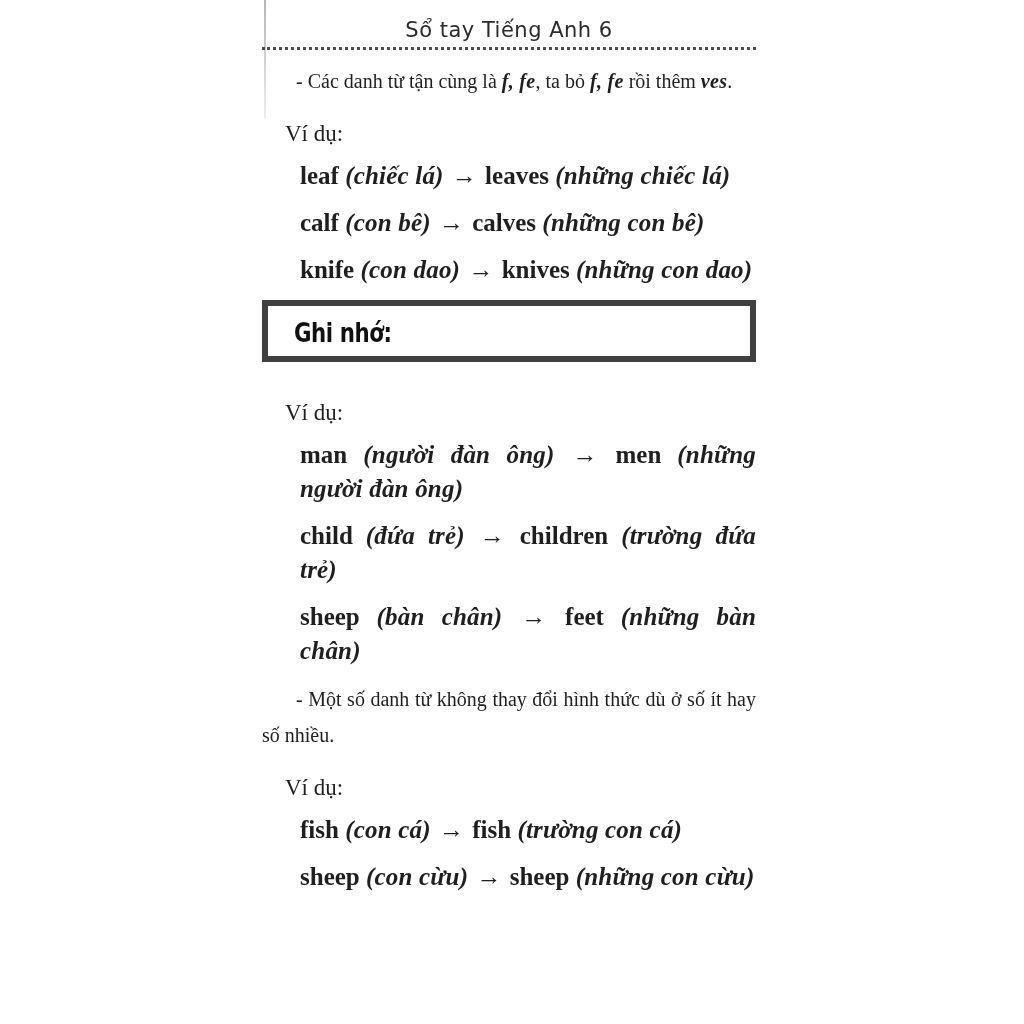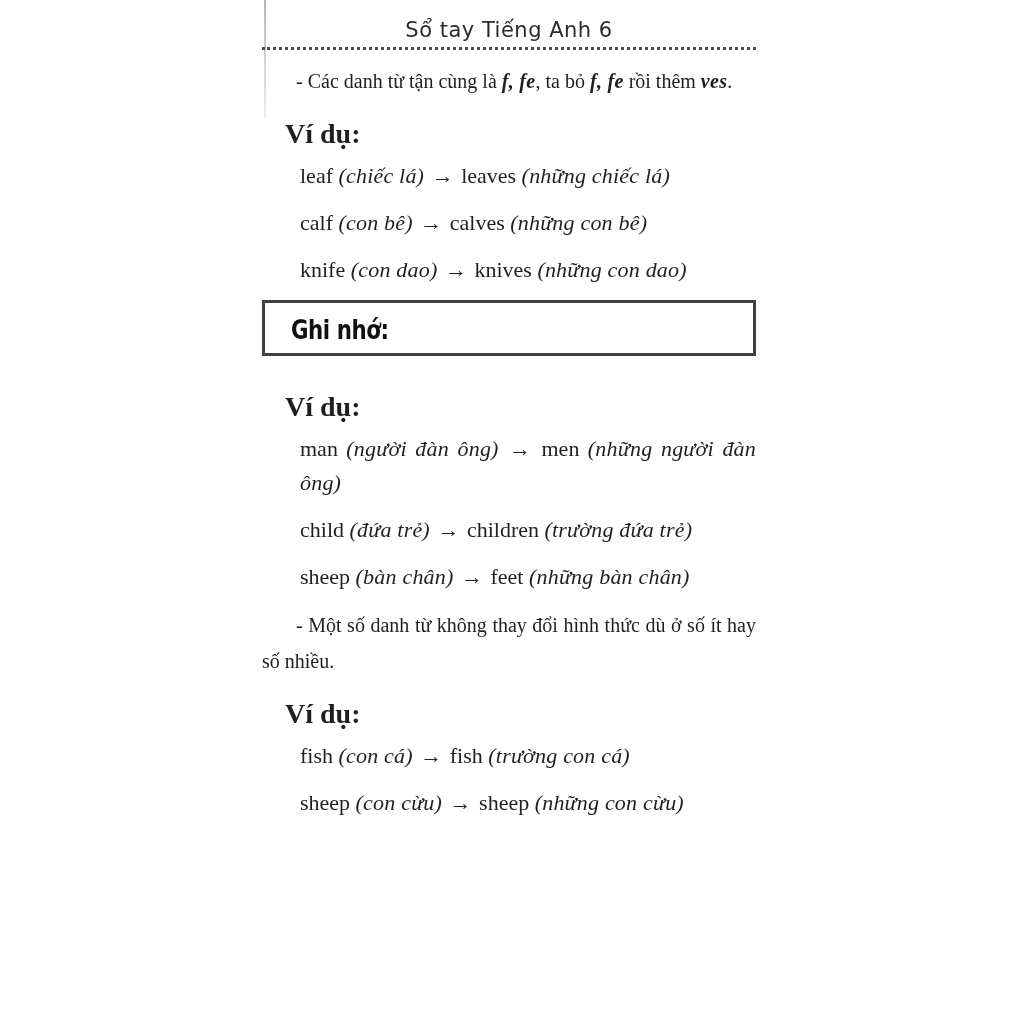--- a/index.html
+++ b/index.html
@@ -26,32 +26,32 @@
   }
   .para{
     font-size:20px;line-height:36px;text-align:justify;
     text-indent:34px;
   }
   .para-1{margin-top:13px;}
   .para-2{margin-top:2px;}
   b i, i b{letter-spacing:0.3px;}
   .ex-label{
     margin-top:10px;padding-left:23px;
-    font-weight:bold;font-size:28px;line-height:30px;
+    font-weight:normal;font-size:23px;line-height:30px;
   }
   .ex-label.gap-lg{margin-top:36px;}
   .ex-label.gap-md{margin-top:4px;}
   .ex-row{
     margin-top:10px;margin-bottom:13px;padding-left:38px;
-    font-size:22px;line-height:34px;text-align:justify;
+    font-size:25px;line-height:34px;text-align:justify;font-weight:bold;
   }
   .ex-row .arrow{padding:0 2px;}
   .ex-row i{letter-spacing:0.2px;}
   .note-box{
-    margin-top:12px;border:3px solid #404040;
+    margin-top:12px;border:6px solid #404040;
     padding:12px 26px 8px 26px;background:#fff;
   }
   .note-box-title{
     font-family:"DejaVu Sans", sans-serif;font-weight:bold;
     font-size:26px;line-height:30px;color:#111;
     display:inline-block;transform:scaleX(0.82);transform-origin:left center;
     letter-spacing:-0.5px;
   }
   .note-box-body{
     margin-top:6px;font-style:italic;

